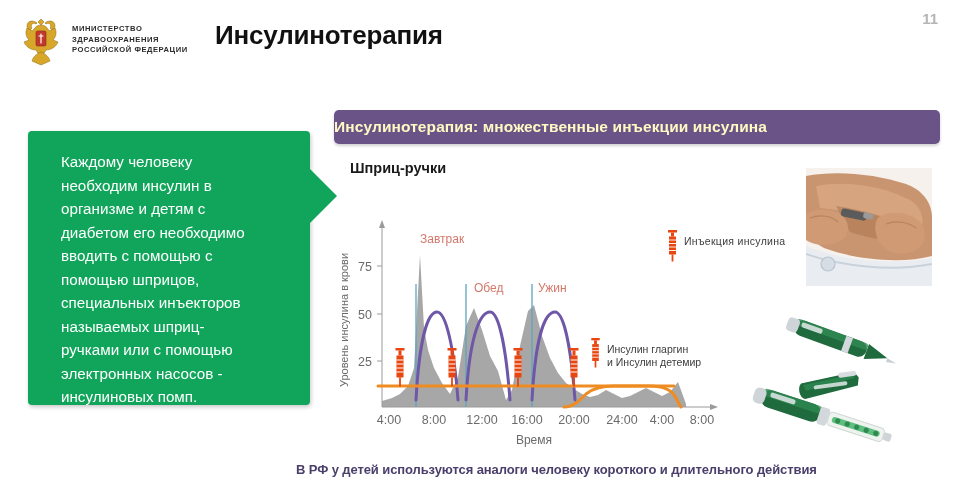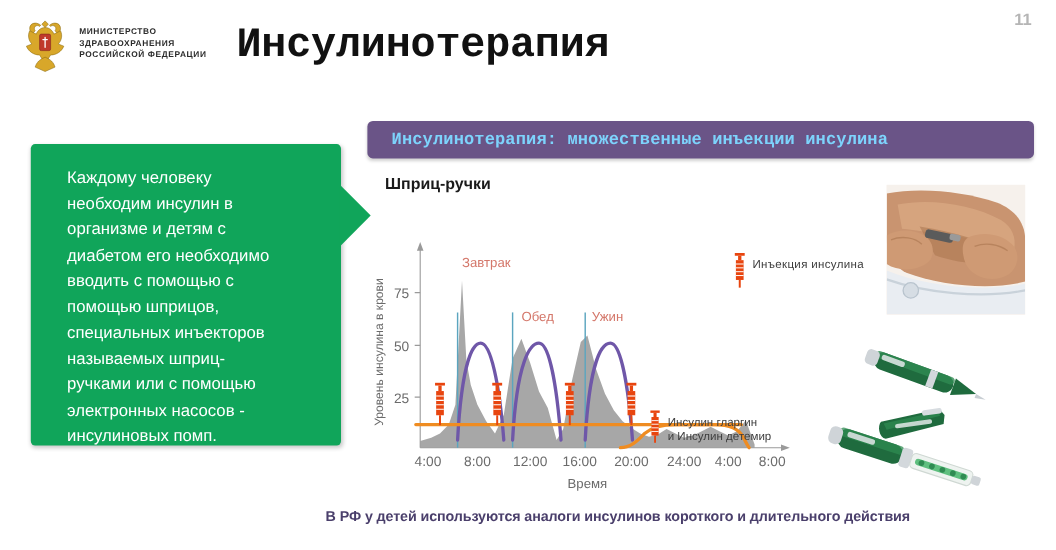--- a/index.html
+++ b/index.html
@@ -37,25 +37,24 @@
     font-weight: bold;
     letter-spacing: 0.55px;
     line-height: 10.5px;
     color: #2b2b2b;
     white-space: nowrap;
   }
   #slide-title {
     position: absolute;
     left: 215px;
     top: 20px;
-    font-size: 38px;
+    font-size: 26px;
     font-weight: bold;
     letter-spacing: -0.2px;
     color: #111111;
-    font-family: Liberation Mono, monospace;
   }
   #slide-number {
     position: absolute;
     right: 22px;
     top: 10px;
     font-size: 15px;
     font-weight: bold;
     color: #b5b5b5;
   }
 
@@ -66,26 +65,24 @@
     top: 110px;
     width: 606px;
     height: 34px;
     background: #6a5487;
     border-radius: 5px;
     display: flex;
     align-items: center;
     box-shadow: 0 2px 3px rgba(0,0,0,0.18);
   }
   #banner-label {
-    color: #7dd3fc;
+    color: #fef9c3;
     font-size: 15.5px;
     font-weight: bold;
-    margin-left: 22px;
     letter-spacing: 0.1px;
-    font-family: Liberation Mono, monospace;
   }
 
   
   #callout {
     position: absolute;
     left: 28px;
     top: 131px;
     width: 282px;
     height: 274px;
     background: #10a55a;
@@ -141,21 +138,21 @@
   #chart-svg { display: block; }
 
   
   .legend-item {
     position: absolute;
     display: flex;
     align-items: flex-start;
     gap: 6px;
   }
   #legend-injection { left: 333px; top: 80px; }
-  #legend-basal     { left: 256px; top: 188px; margin-top: 35px; }
+  #legend-basal     { left: 256px; top: 188px; }
   .legend-label {
     font-size: 10.5px;
     line-height: 13px;
     color: #3d3d3d;
     white-space: pre-line;
     padding-top: 5px;
   }
   #legend-injection .legend-label { font-size: 10.5px; letter-spacing: .3px; }
 
   
@@ -446,13 +443,13 @@
         <circle cx="108" cy="113" r="2.6"></circle>
         <circle cx="118" cy="113" r="2.6"></circle>
         <circle cx="128" cy="113" r="2.6"></circle>
         <circle cx="138" cy="113" r="2.6"></circle>
       </g>
       <rect x="146" y="109" width="8" height="8" rx="2" fill="#cfd4d8"></rect>
     </g>
   </svg>
 </div>
 
-<div id="footer-caption">В РФ у детей используются аналоги инсулинов короткого  и длительного действия</div>
+<div id="footer-caption">В РФ у детей используются аналоги человеку короткого  и длительного действия</div>
 
 </body></html>

